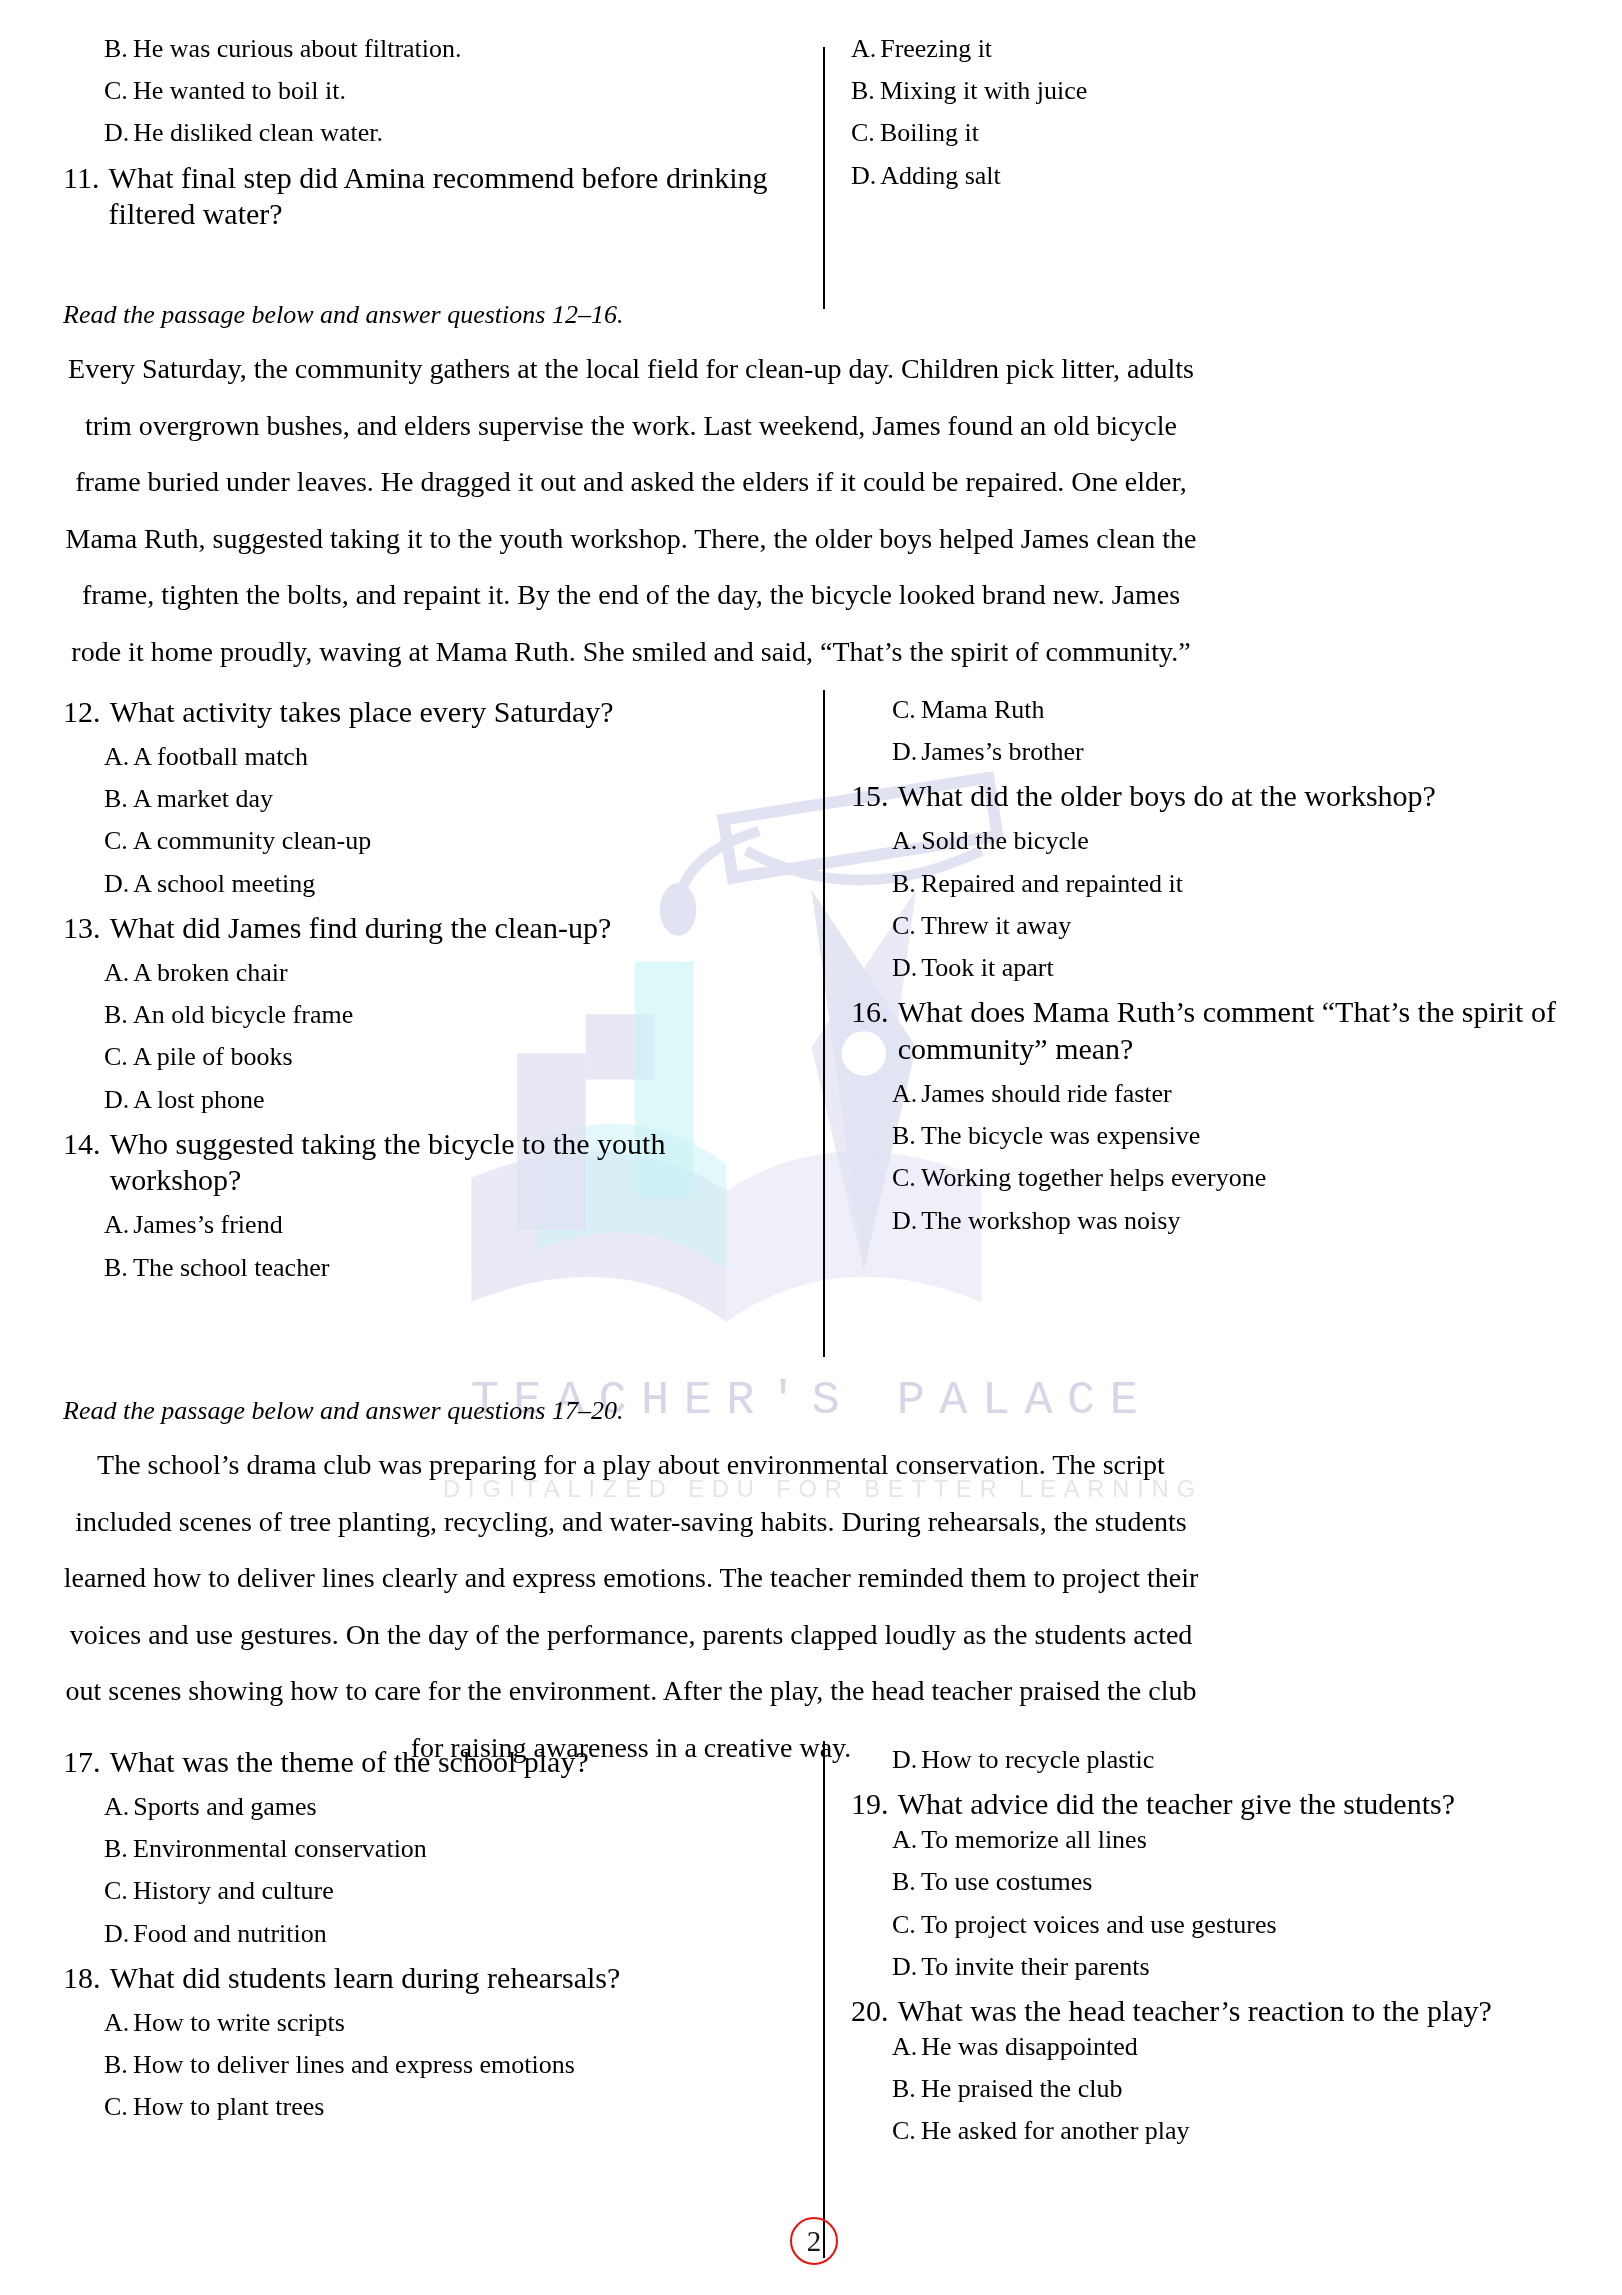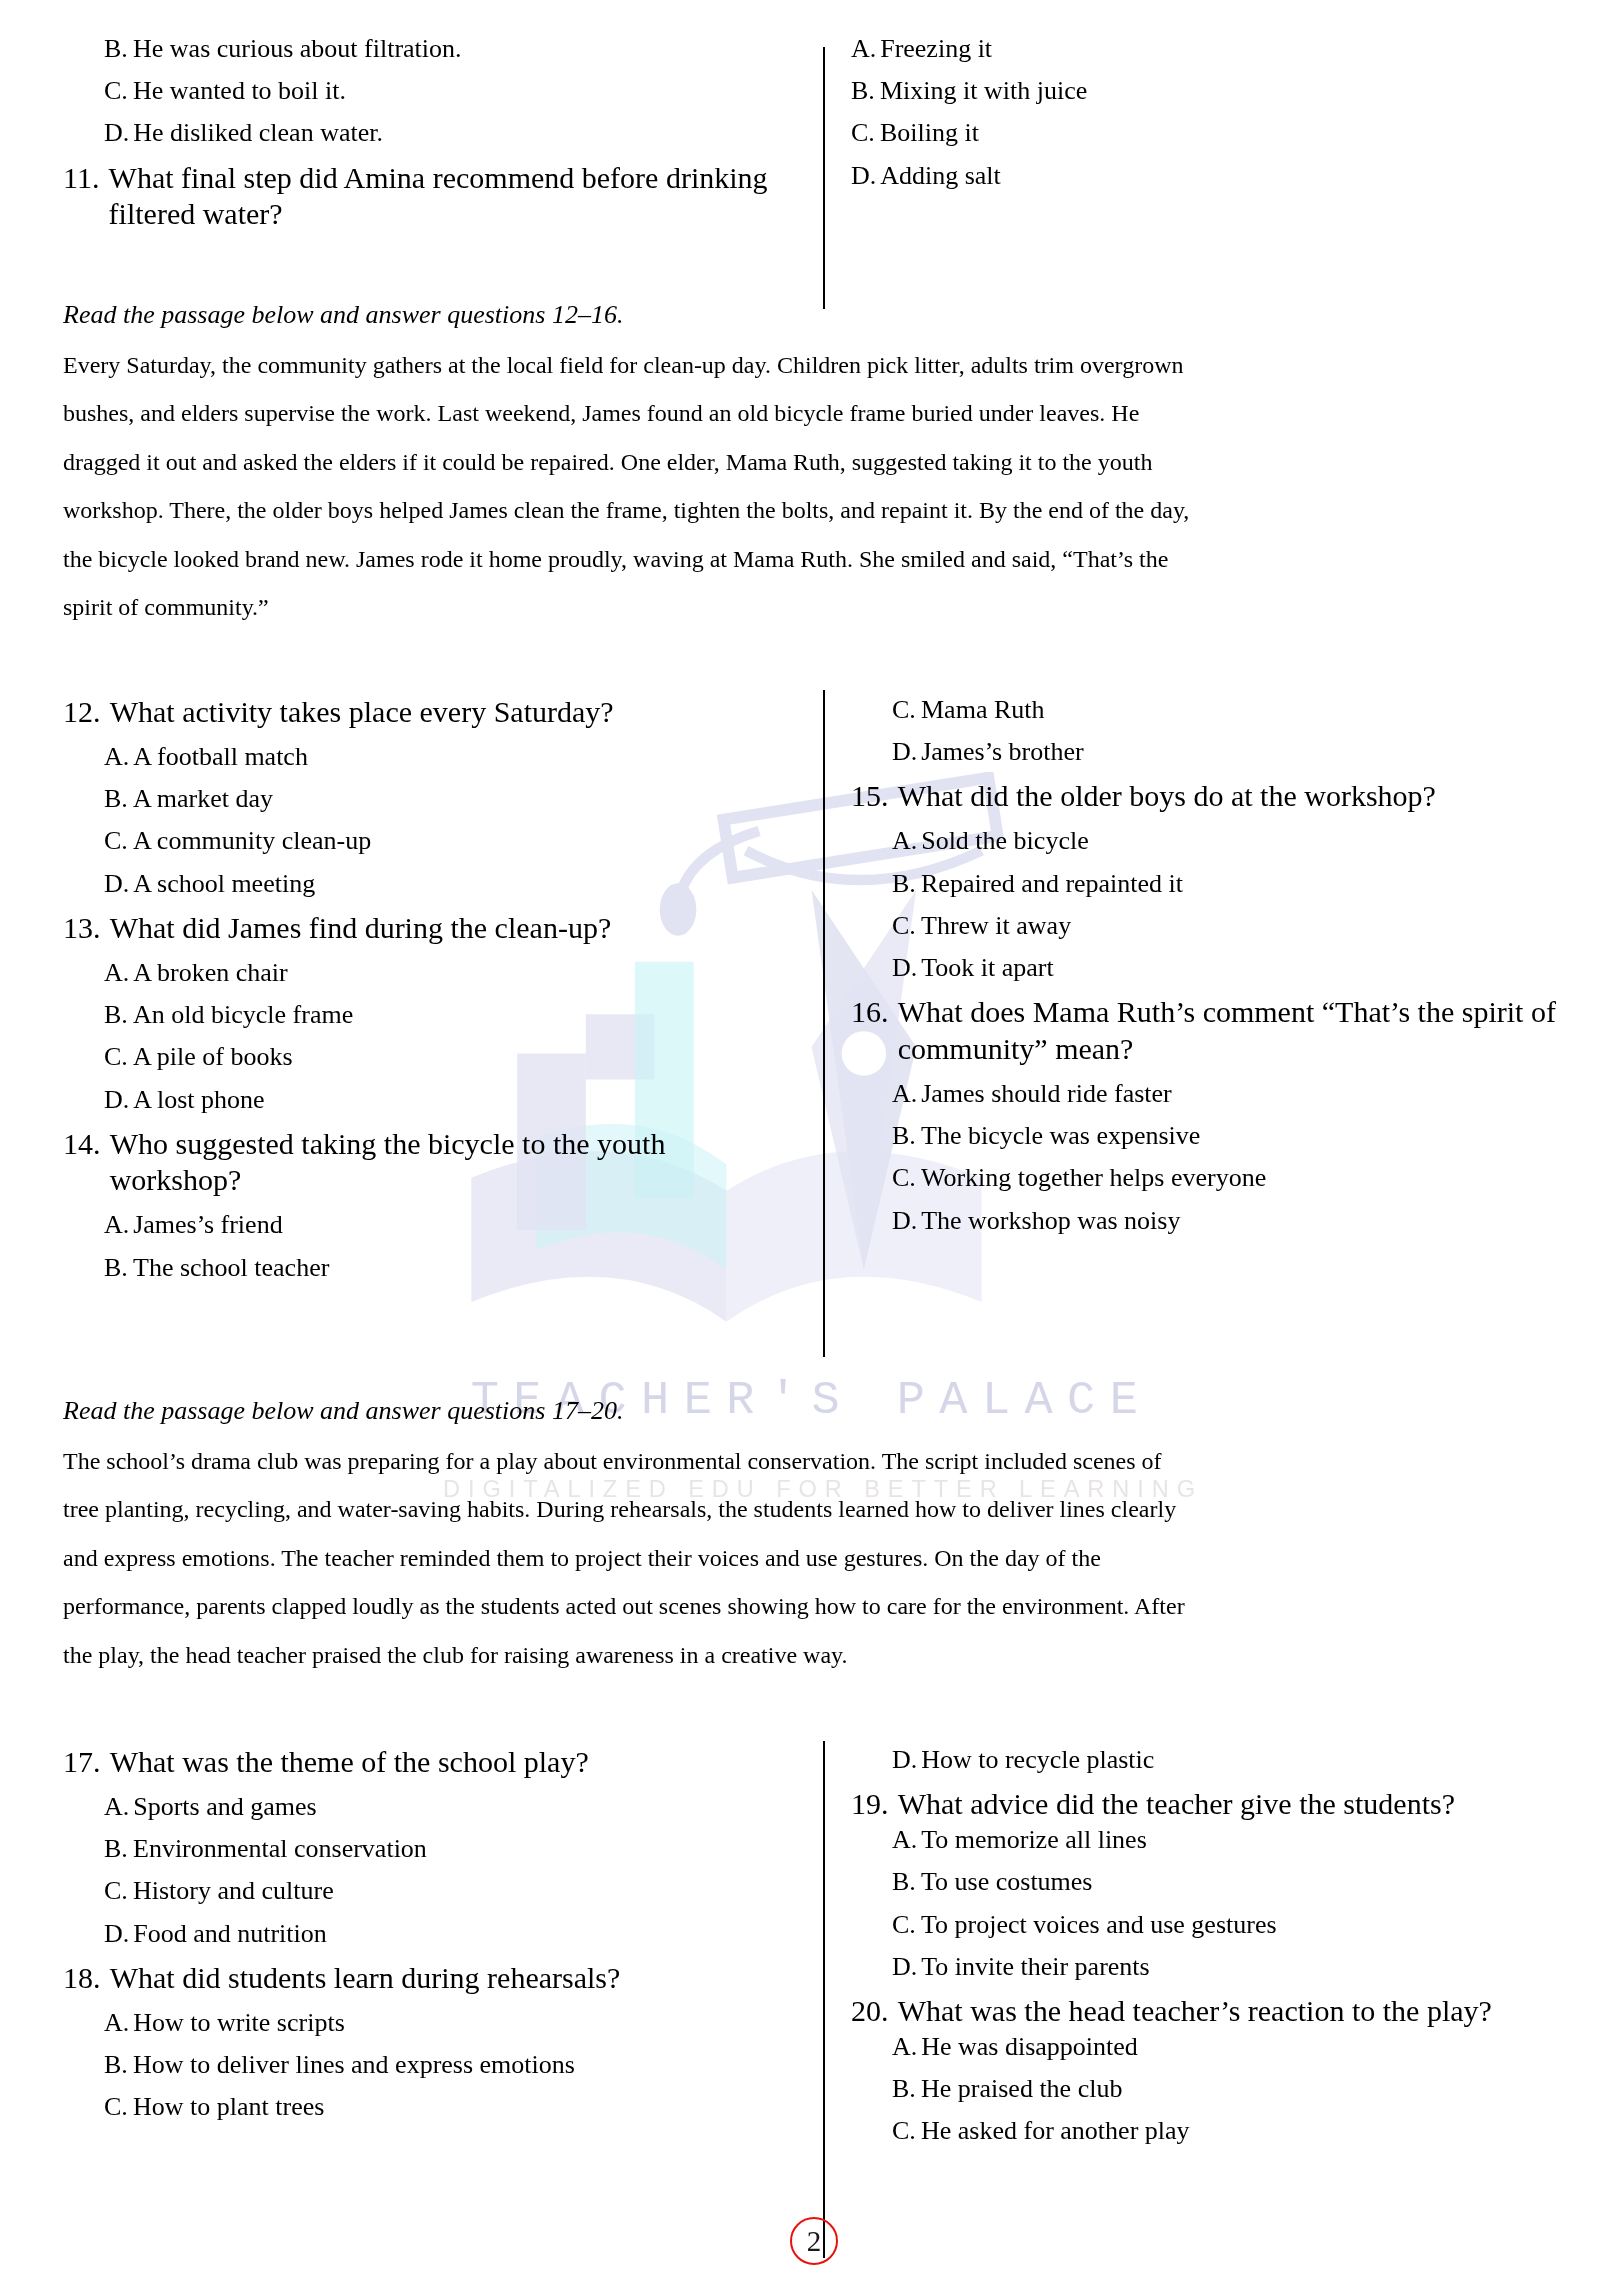--- a/index.html
+++ b/index.html
@@ -136,25 +136,25 @@
   
   .instr {
     font-size: 26px;
     font-style: italic;
     padding-left: 63px;
     line-height: 1.3;
   }
 
   
   .passage {
-    font-size: 24px;
+    font-size: 28px;
     line-height: 2.02;
     padding-left: 63px;
     padding-right: 87px;
-    text-align: left;
+    text-align: center;
   }
 
   
   .page-number {
     position: absolute;
     left: 790px;
     top: 2217px;
     width: 48px;
     height: 48px;
     border: 2.6px solid #e8120c;

